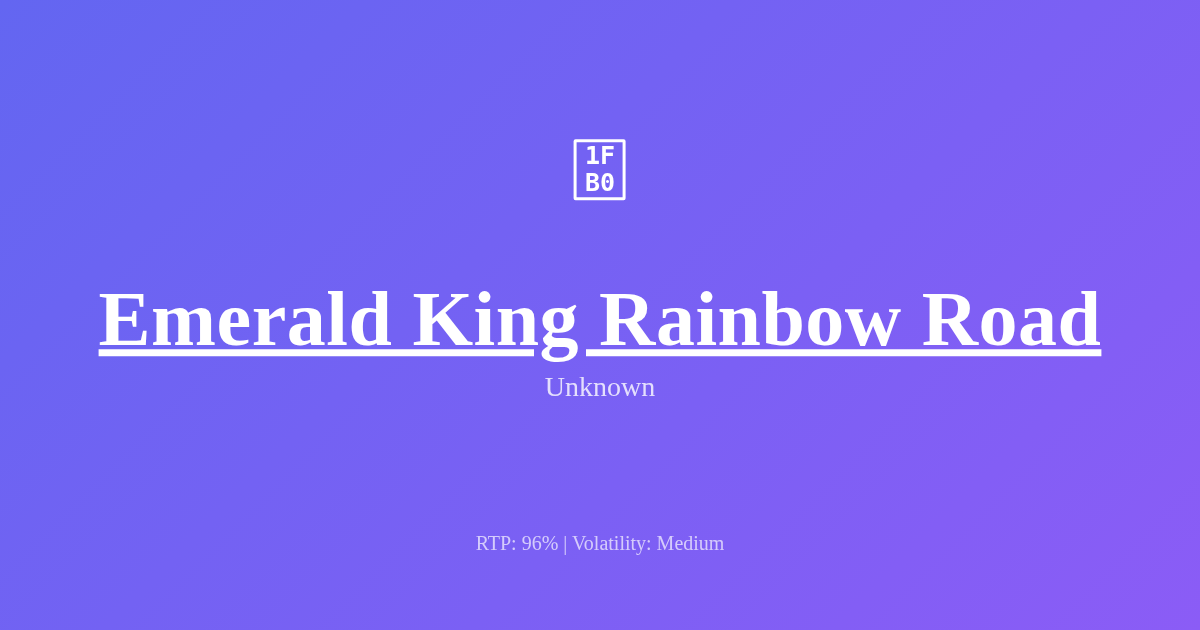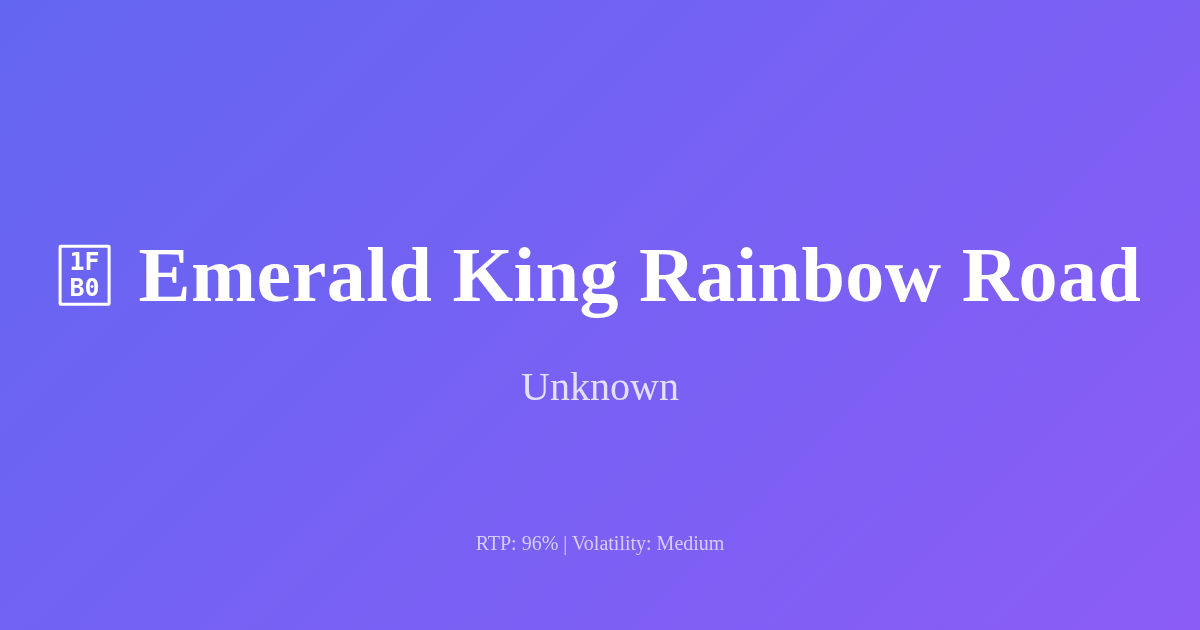--- a/index.html
+++ b/index.html
@@ -26,21 +26,21 @@
     background-image: linear-gradient(135deg, #6366F1 0%, #8B5CF6 100%);
   }
 
   
   .title-row {
     position: absolute;
     top: 275px;
     left: 50%;
     transform: translate(-50%, -50%);
     display: flex;
-    flex-direction: row;
+    flex-direction: column;
     align-items: center;
     justify-content: center;
     gap: 28px;
     white-space: nowrap;
   }
 
   
   .tofu {
     flex: 0 0 auto;
     width: 52px;
@@ -65,32 +65,33 @@
   }
 
   .page-title {
     font-family: "Liberation Serif", "DejaVu Serif", serif;
     font-size: 78px;
     font-weight: 700;
     color: #ffffff;
     letter-spacing: 0.5px;
     line-height: 1;
     white-space: nowrap;
+    text-decoration: underline;
   }
 
   
   .subtitle {
     position: absolute;
     top: 387px;
     left: 0;
     width: 100%;
     transform: translateY(-50%);
     text-align: center;
     font-family: "Liberation Serif", "DejaVu Serif", serif;
-    font-size: 40px;
+    font-size: 28px;
     font-weight: 400;
     color: rgba(255, 255, 255, 0.80);
     line-height: 1;
   }
 
   
   .meta-line {
     position: absolute;
     top: 543px;
     left: 0;

